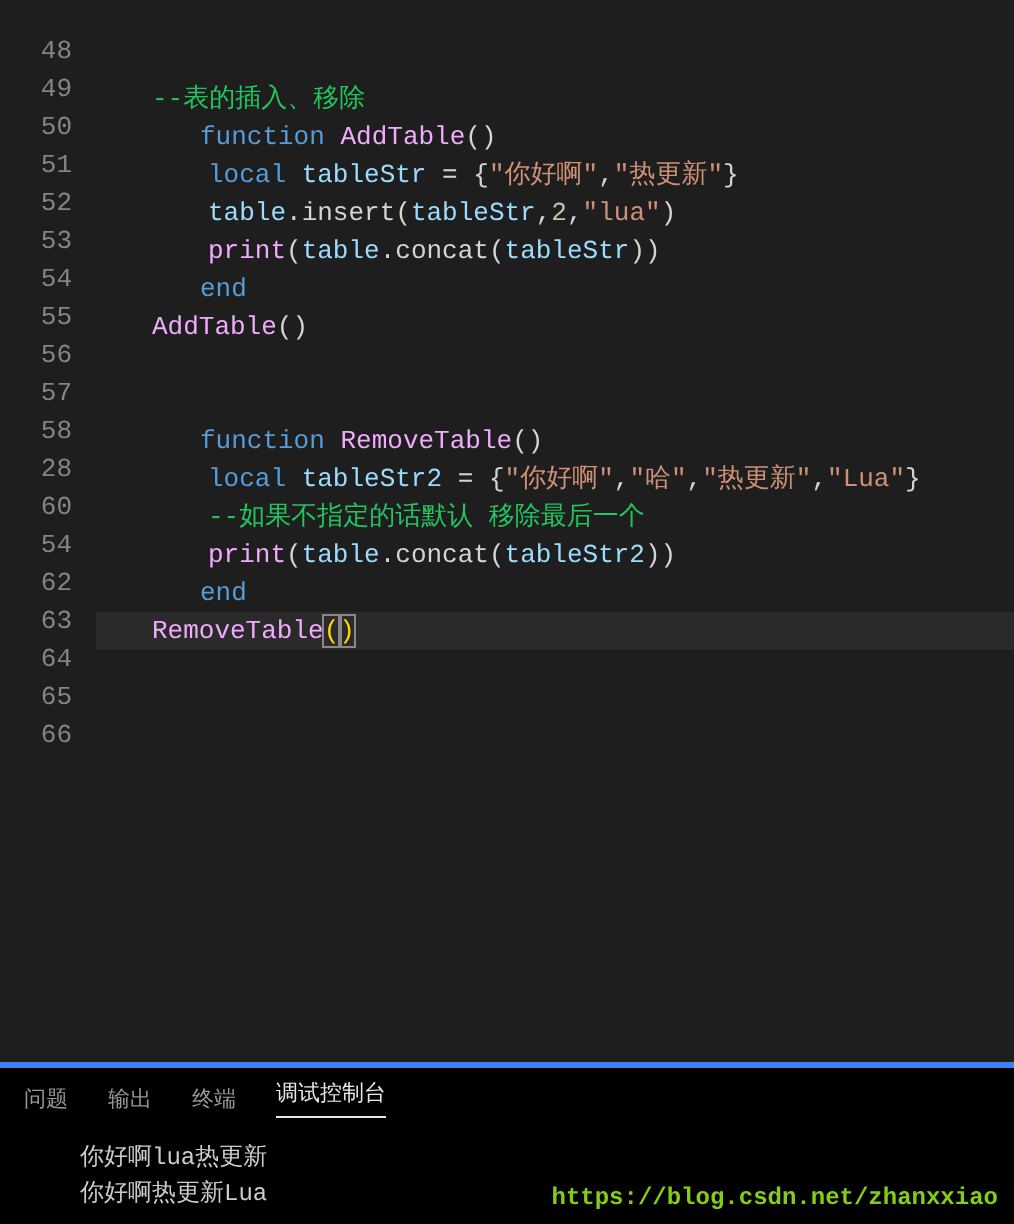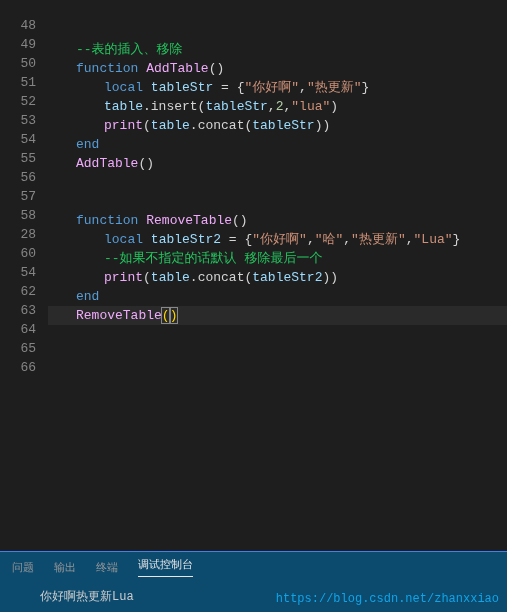--- a/index.html
+++ b/index.html
@@ -35,37 +35,37 @@
       position: relative;
     }
     .line {
       height: 19px;
       line-height: 19px;
       white-space: pre;
     }
     .line.active {
       background: #2a2a2a;
     }
-    .kw { color: #569cd6; }
+    .kw { color: #569cd6; margin-left: 24px; }
     .fn { color: #f0abfc; }
     .loc { color: #569cd6; }
     .var { color: #9cdcfe; }
     .str { color: #ce9178; }
     .num { color: #b5cea8; }
     .cmt { color: #22c55e; }
     .punc { color: #d4d4d4; }
     .paren { color: #ffd700; }
     .bracket-hl { border: 1px solid #888; margin: -1px; }
     .panel {
       position: absolute;
       bottom: 0;
       left: 0;
       right: 0;
-      background: #0c4a6e;
-      border-top: 1px solid #3b82f6;
+      background: #000000;
+      border-top: 3px solid #3b82f6;
     }
     .tabs {
       display: flex;
       height: 30px;
       align-items: center;
       padding-left: 12px;
       font-size: 11px;
       color: #969696;
       gap: 20px;
     }
@@ -78,22 +78,23 @@
     .output {
       padding: 6px 0 6px 40px;
       font-size: 12px;
       color: #cccccc;
       line-height: 18px;
     }
     .watermark {
       position: absolute;
       bottom: 6px;
       right: 8px;
-      color: #0ea5e9;
+      color: #84cc16;
       font-size: 12px;
+      font-weight: bold;
     }
     .watermark2 {
       position: absolute;
       bottom: 52px;
       right: 10px;
       color: #444;
       font-size: 12px;
     }
     .i1 { padding-left: 28px; }
     .i2 { padding-left: 56px; }
@@ -146,18 +147,19 @@
 </div>
 
 <div class="panel">
   <div class="tabs">
     <span class="tab">问题</span>
     <span class="tab">输出</span>
     <span class="tab">终端</span>
     <span class="tab active">调试控制台</span>
   </div>
   <div class="output">
+    <div>你好啊lua热更新</div>
     <div>你好啊热更新Lua</div>
   </div>
 </div>
 
 <div class="watermark2"></div>
 <div class="watermark">https://blog.csdn.net/zhanxxiao</div>
 
 </body></html>

